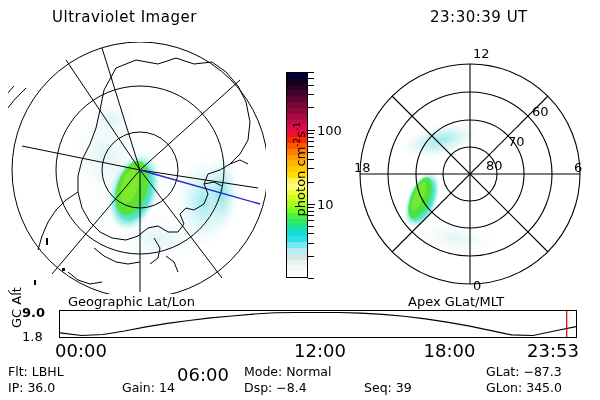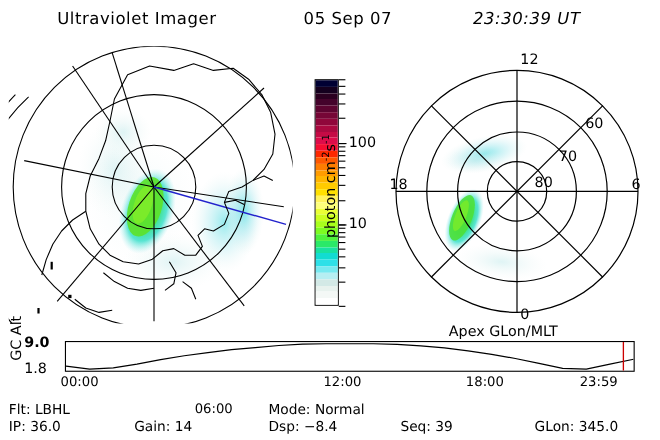--- a/index.html
+++ b/index.html
@@ -4,21 +4,21 @@
 <style>
   html,body{margin:0;padding:0;background:#ffffff;}
   body{width:600px;height:400px;position:relative;overflow:hidden;
        font-family:"DejaVu Sans",sans-serif;color:#000;}
   .abs{position:absolute;}
   
   #header{top:8px;left:0;width:600px;height:26px;text-align:right;}
   #header span{position:absolute;font-size:15px;letter-spacing:.5px;white-space:nowrap;}
   #hdr-title{left:52px;top:0;}
   #hdr-date{left:276px;top:0;}
-  #hdr-time{left:430px;top:0;font-style:italic;}
+  #hdr-time{left:430px;top:0;}
   
   #geo-panel{left:8px;top:42px;width:258px;height:252px;}
   #mag-panel{left:336px;top:42px;width:258px;height:252px;}
   
   #cbar-wrap{left:262px;top:58px;width:70px;height:236px;}
   #cbar{position:absolute;left:24px;top:14px;width:22px;height:206px;
         border:1px solid #000;box-sizing:border-box;display:flex;flex-direction:column;}
   #cbar div{flex:1 1 auto;width:100%;}
   #cbar-ticks{position:absolute;left:46px;top:14px;width:7px;height:206px;}
   #cbar-ticks i{position:absolute;left:0;width:6px;height:1px;background:#000;}
@@ -31,32 +31,31 @@
   #orbit{left:0;top:294px;width:600px;height:64px;}
   #orbit-title-left{position:absolute;left:68px;top:0px;font-size:13px;white-space:nowrap;}
   #orbit-title-right{position:absolute;left:408px;top:0px;font-size:13px;white-space:nowrap;}
   #orbit-box{position:absolute;left:59px;top:16px;width:518px;height:28px;
              border:1px solid #000;box-sizing:border-box;}
   #ylab{position:absolute;left:-14px;top:6px;width:60px;text-align:center;font-size:13px;
         transform:rotate(-90deg);transform-origin:50% 50%;white-space:nowrap;}
   .ytick{position:absolute;font-size:13px;line-height:1;transform:translateY(-50%);}
   #yt-hi{left:22px;top:18px;font-weight:bold;}
   #yt-lo{left:22px;top:42px;}
-  .xtick{position:absolute;top:46px;font-size:12px;white-space:nowrap;}
+  .xtick{position:absolute;top:46px;font-size:18px;white-space:nowrap;}
   
   #status{left:0;top:364px;width:600px;height:34px;font-size:12.5px;}
   #status .cell{position:absolute;white-space:nowrap;}
   .r1{top:0px;} .r2{top:16px;}
 </style>
 </head>
 <body>
 
 <div class="abs" id="header">
   <span id="hdr-title">Ultraviolet Imager</span>
-  <span id="hdr-date">05 Sep 07</span>
   <span id="hdr-time">23:30:39 UT</span>
 </div>
 
 <svg class="abs" id="geo-panel" viewBox="0 0 258 252">
   <defs>
     <radialGradient id="gAuroraCore" cx="50%" cy="50%" r="50%">
       <stop offset="0%" stop-color="#5ce02a" stop-opacity="1"></stop>
       <stop offset="42%" stop-color="#34e07a" stop-opacity=".95"></stop>
       <stop offset="70%" stop-color="#22dcc4" stop-opacity=".75"></stop>
       <stop offset="100%" stop-color="#9fe9ef" stop-opacity="0"></stop>
@@ -239,38 +238,40 @@
     <text x="18" y="130">18</text>
   </g>
   <g font-family="DejaVu Sans, sans-serif" font-size="13" fill="#000">
     <text x="196" y="74">60</text>
     <text x="172" y="104">70</text>
     <text x="150" y="128">80</text>
   </g>
 </svg>
 
 <div class="abs" id="orbit">
-  <div id="orbit-title-right">Apex GLon/MLT</div>
+  <div id="orbit-title-left">Geographic Lat/Lon</div>
+  <div id="orbit-title-right">Apex GLat/MLT</div>
   <div id="ylab">GC Alt</div>
   <div class="ytick" id="yt-hi">9.0</div>
   <div class="ytick" id="yt-lo">1.8</div>
   <div id="orbit-box">
     <svg id="orbit-svg" viewBox="0 0 516 26" preserveAspectRatio="none" style="position:absolute;left:0;top:0;width:100%;height:100%">
         <polyline points="0.0,21.9 21.5,24.5 43.0,23.5 64.5,20.0 86.0,15.9 107.5,12.4 129.0,9.5 150.5,6.9 172.0,5.0 193.5,3.1 215.0,1.8 236.5,1.5 258.0,1.5 279.5,1.5 301.0,2.1 322.5,3.4 344.0,5.3 365.5,7.9 387.0,11.1 408.5,14.9 430.0,19.4 451.5,23.9 473.0,24.5 494.5,20.0 516.0,15.6" fill="none" stroke="#000" stroke-width="1.1" vector-effect="non-scaling-stroke"></polyline>
         <line x1="506.712" y1="0" x2="506.712" y2="26" stroke="#cc0000" stroke-width="1.2" vector-effect="non-scaling-stroke"></line>
       </svg>
   </div>
 <div class="xtick" style="left: 55px;">00:00</div>
     <div class="xtick" style="left: 177px; margin-top: 24px;">06:00</div>
     <div class="xtick" style="left: 294px;">12:00</div>
     <div class="xtick" style="left: 423.5px;">18:00</div>
-    <div class="xtick" style="left: 527px;">23:59</div>
+    <div class="xtick" style="left: 527px;">23:53</div>
   </div>
 
 <div class="abs" id="status">
     <div class="cell r1" style="left: 8px;"><span>Flt: </span><span>LBHL</span></div>
     <div class="cell r1" style="left: 244px;"><span>Mode: </span><span>Normal</span></div>
+    <div class="cell r1" style="left: 486px;"><span>GLat: </span><span>−87.3</span></div>
     <div class="cell r2" style="left: 8px;"><span>IP: </span><span>36.0</span></div>
     <div class="cell r2" style="left: 122px;"><span>Gain: </span><span>14</span></div>
     <div class="cell r2" style="left: 244px;"><span>Dsp: </span><span>−8.4</span></div>
     <div class="cell r2" style="left: 364px;"><span>Seq: </span><span>39</span></div>
     <div class="cell r2" style="left: 486px;"><span>GLon: </span><span>345.0</span></div>
   </div>
 
 </body></html>

